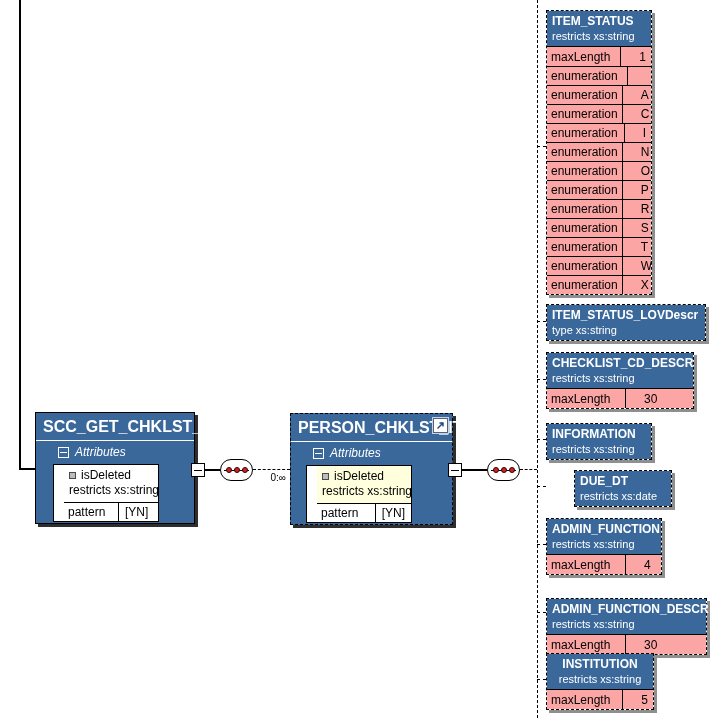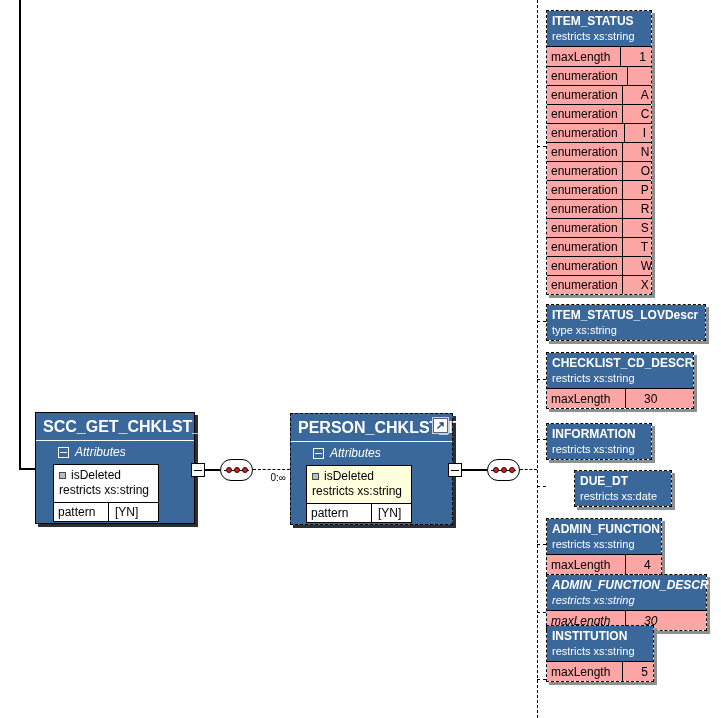--- a/index.html
+++ b/index.html
@@ -23,21 +23,21 @@
     position:relative; padding:5px 7px 4px 7px; font-weight:bold; font-size:16px;
     border-bottom:1px solid #fff; white-space:nowrap;
   }
   .attrs-row { display:flex; align-items:center; gap:6px; padding:4px 6px 3px 22px; }
   .attrs-label { font-style:italic; font-size:12px; }
   .cicon { display:inline-block; width:9px; height:9px; border:1px solid #fff; position:relative; flex:none; }
   .cicon::before { content:""; position:absolute; left:1px; right:1px; top:50%; height:1px; background:#fff; }
 
   .apanel {
     margin:2px 0 0 17px; width:106px; box-sizing:border-box;
-    border:1px solid #000; background:#fff; color:#000;
+    border:1px solid #000; background:#fff; color:#000;padding-left:10px;
   }
   .apanel.cream .ahead { background:#FFFFDE; }
   .ahead { padding:3px 5px 4px 5px; }
   .aname { display:flex; align-items:center; gap:5px; line-height:15px; white-space:nowrap; }
   .abullet { display:inline-block; width:7px; height:7px; background:#bdbdbd; border:1px solid #4a4a4a; box-sizing:border-box; flex:none; }
   .atype { line-height:15px; white-space:nowrap; }
   .afacet { display:flex; border-top:1px solid #000; background:#fff; }
   .afacet .afname { width:46px; padding:2px 4px; border-right:1px solid #000; white-space:nowrap; }
   .afacet .afval  { padding:2px 6px; white-space:nowrap; }
 
@@ -79,22 +79,22 @@
 
   
   #box-root { left:35px; top:412px; width:160px; height:112px; }
   #box-item { left:290px; top:413px; width:163px; height:112px; }
   #rb0 { top:10px;  width:106px; }
   #rb1 { top:304px; width:160px; }
   #rb2 { top:352px; width:148px; }
   #rb3 { top:423px; width:106px; }
   #rb4 { top:470px; width:98px;margin-left:28px;  }
   #rb5 { top:518px; width:116px; }
-  #rb6 { top:574px; width:161px;font-style:italic; }
-  #rb7 { top:625px; width:108px; }
+  #rb6 { top:598px; width:161px; }
+  #rb7 { top:653px; width:108px;text-align:center; }
 </style>
 </head>
 <body>
 
 <div id="canvas">
 
   <div class="solidline" style="left:19px; top:0; width:2px; height:470px;"></div>
   <div class="solidline" style="left:19px; top:468px; width:16px; height:2px;"></div>
 
   <div class="ebox" id="box-root">

